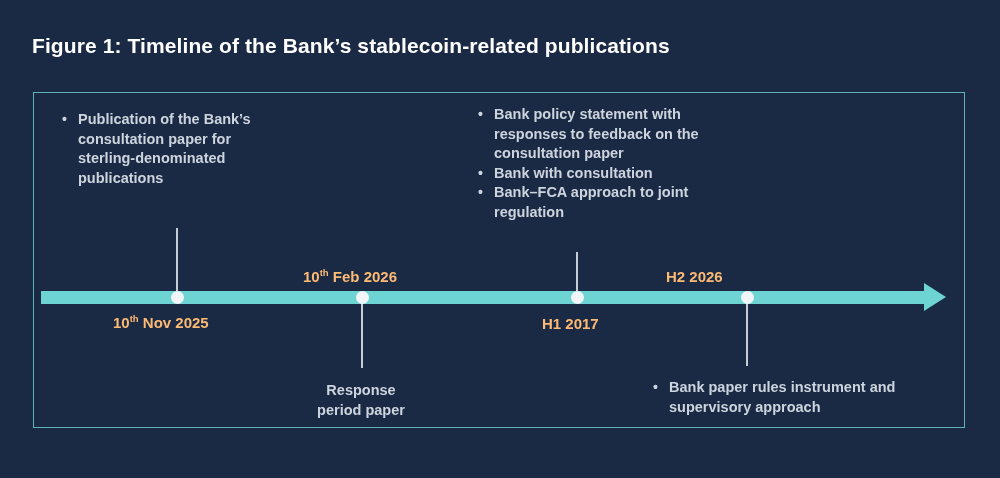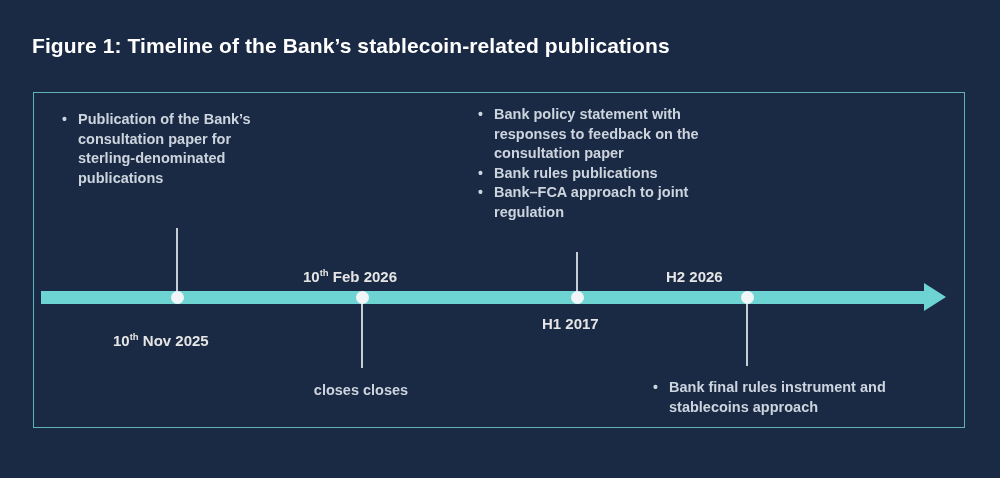--- a/index.html
+++ b/index.html
@@ -91,21 +91,21 @@
     color: #ccd4de;
   }
   .bullet-text {
     flex: 1 1 auto;
   }
   .plain-center {
     text-align: center;
   }
   .date-label {
     position: absolute;
-    color: #e5e5e5;
+    color: #fdba74;
     font-size: 15px;
     font-weight: bold;
     white-space: nowrap;
   }
   .date-label sup {
     font-size: 9.5px;
     vertical-align: super;
     line-height: 0;
   }
 </style>
@@ -117,71 +117,72 @@
   <div class="fig-title">Figure 1: Timeline of the Bank’s stablecoin-related publications</div>
 
   <div class="panel"></div>
 
   <div class="axis-bar"></div>
   <div class="axis-arrow"></div>
 
   <div class="stem" style="left:176px; top:228px; height:66px;"></div>
   <div class="dot" style="left:171px;"></div>
 
-  <div class="date-label" style="left:113px; top:332px;">
+  <div class="date-label" style="left:113px; top:314px;">
     <span>10</span><sup>th</sup><span> Nov 2025</span>
   </div>
 
   <div class="block" style="left:62px; top:110px; width:225px;">
     <div class="bullet-row">
       <span class="bullet-dot">•</span>
       <span class="bullet-text">Publication of the Bank’s consultation paper for sterling-denominated publications</span>
     </div>
   </div>
 
   <div class="stem" style="left:361px; top:300px; height:68px;"></div>
   <div class="dot" style="left:356px;"></div>
 
   <div class="date-label" style="left:303px; top:268px;">
     <span>10</span><sup>th</sup><span> Feb 2026</span>
   </div>
 
   <div class="block plain-center" style="left:281px; top:381px; width:160px;">
-    <div>closes closes</div>
+    <div>Response</div>
+    <div>period paper</div>
   </div>
 
   <div class="stem" style="left:576px; top:252px; height:42px;"></div>
   <div class="dot" style="left:571px;"></div>
 
   <div class="date-label" style="left:542px; top:315px;">
     <span>H1 2017</span>
   </div>
 
   <div class="block" style="left:478px; top:105px; width:272px;">
     <div class="bullet-row">
       <span class="bullet-dot">•</span>
       <span class="bullet-text">Bank policy statement with responses to feedback on the consultation paper</span>
     </div>
     <div class="bullet-row">
       <span class="bullet-dot">•</span>
-      <span class="bullet-text">Bank rules publications</span>
+      <span class="bullet-text">Bank with consultation</span>
     </div>
     <div class="bullet-row">
       <span class="bullet-dot">•</span>
       <span class="bullet-text">Bank–FCA approach to joint regulation</span>
     </div>
   </div>
 
   <div class="stem" style="left:746px; top:300px; height:66px;"></div>
   <div class="dot" style="left:741px;"></div>
 
   <div class="date-label" style="left:666px; top:268px;">
     <span>H2 2026</span>
   </div>
 
   <div class="block" style="left:653px; top:378px; width:268px;">
     <div class="bullet-row">
       <span class="bullet-dot">•</span>
-      <span class="bullet-text">Bank final rules instrument and stablecoins approach</span>
+      <span class="bullet-text">Bank paper rules instrument and supervisory approach</span>
     </div>
   </div>
 
 </div>
 
 </body></html>

